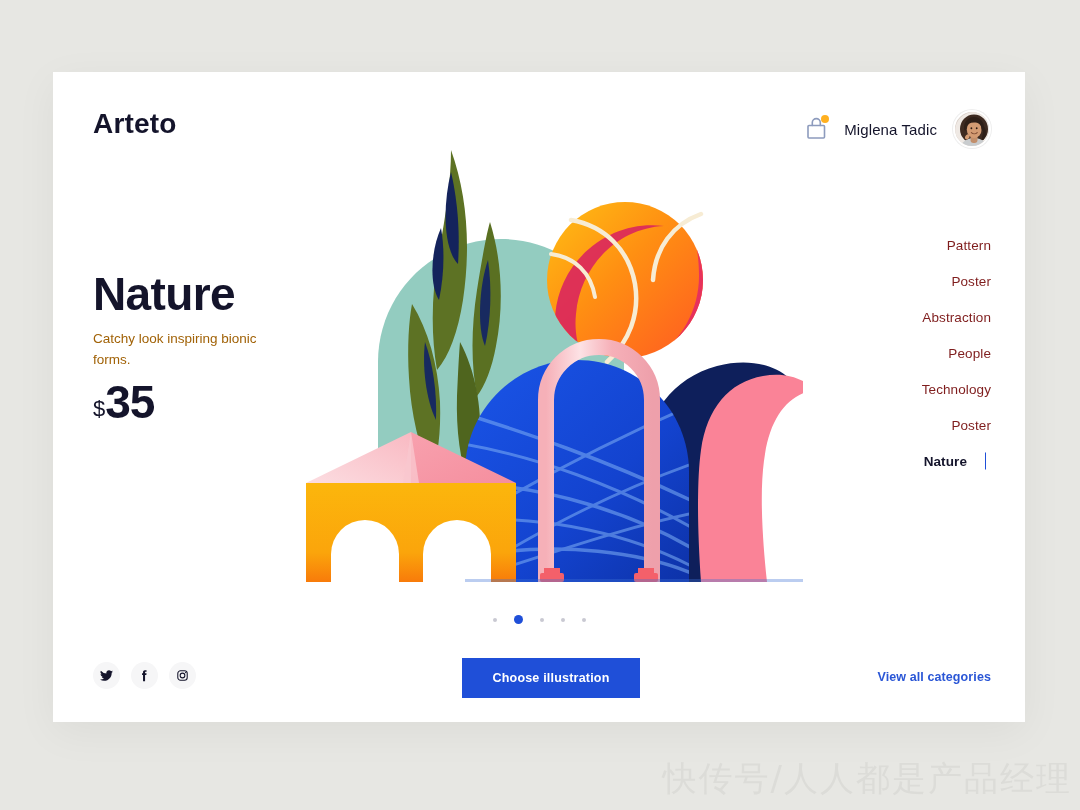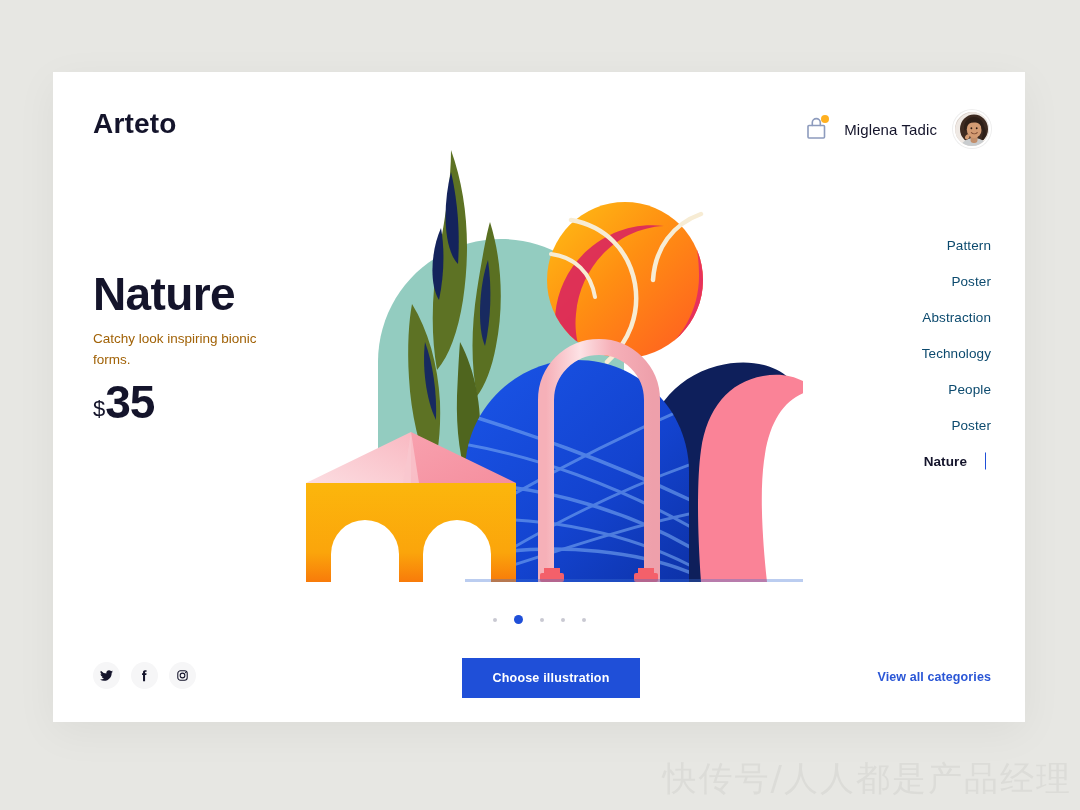--- a/index.html
+++ b/index.html
@@ -63,21 +63,21 @@
   }
   .price .cur { font-size:22px; line-height:1; padding-bottom:5px; font-weight:400; }
   .price .amt { font-size:46px; line-height:1; font-weight:700; letter-spacing:-1px; }
 
   
   .cats {
     position:absolute; right:34px; top:155px;
     width:160px; text-align:right;
   }
   .cat {
-    font-size:13.5px; color:#0c4a6e; padding:10.5px 0;
+    font-size:13.5px; color:#7f1d1d; padding:10.5px 0;
     letter-spacing:.1px; position:relative; cursor:pointer;
   }
   .cat.active { color:#14142b; font-weight:bold; padding-right:24px; }
   .cat.active::after {
     content:""; position:absolute; right:5px; top:50%;
     transform:translateY(-50%);
     width:1.5px; height:17px; background:#1f4fd8;
   }
 
   
@@ -299,22 +299,22 @@
       </g>
 
       <rect x="182" y="437" width="340" height="3" fill="#3b6fd4" opacity=".35"></rect>
     </svg>
   </div>
 
   <div class="cats">
     <div class="cat">Pattern</div>
     <div class="cat">Poster</div>
     <div class="cat">Abstraction</div>
+    <div class="cat">People</div>
     <div class="cat">Technology</div>
-    <div class="cat">People</div>
     <div class="cat">Poster</div>
     <div class="cat active">Nature</div>
   </div>
 
   <div class="dots">
     <span class="dot"></span>
     <span class="dot active"></span>
     <span class="dot"></span>
     <span class="dot"></span>
     <span class="dot"></span>

